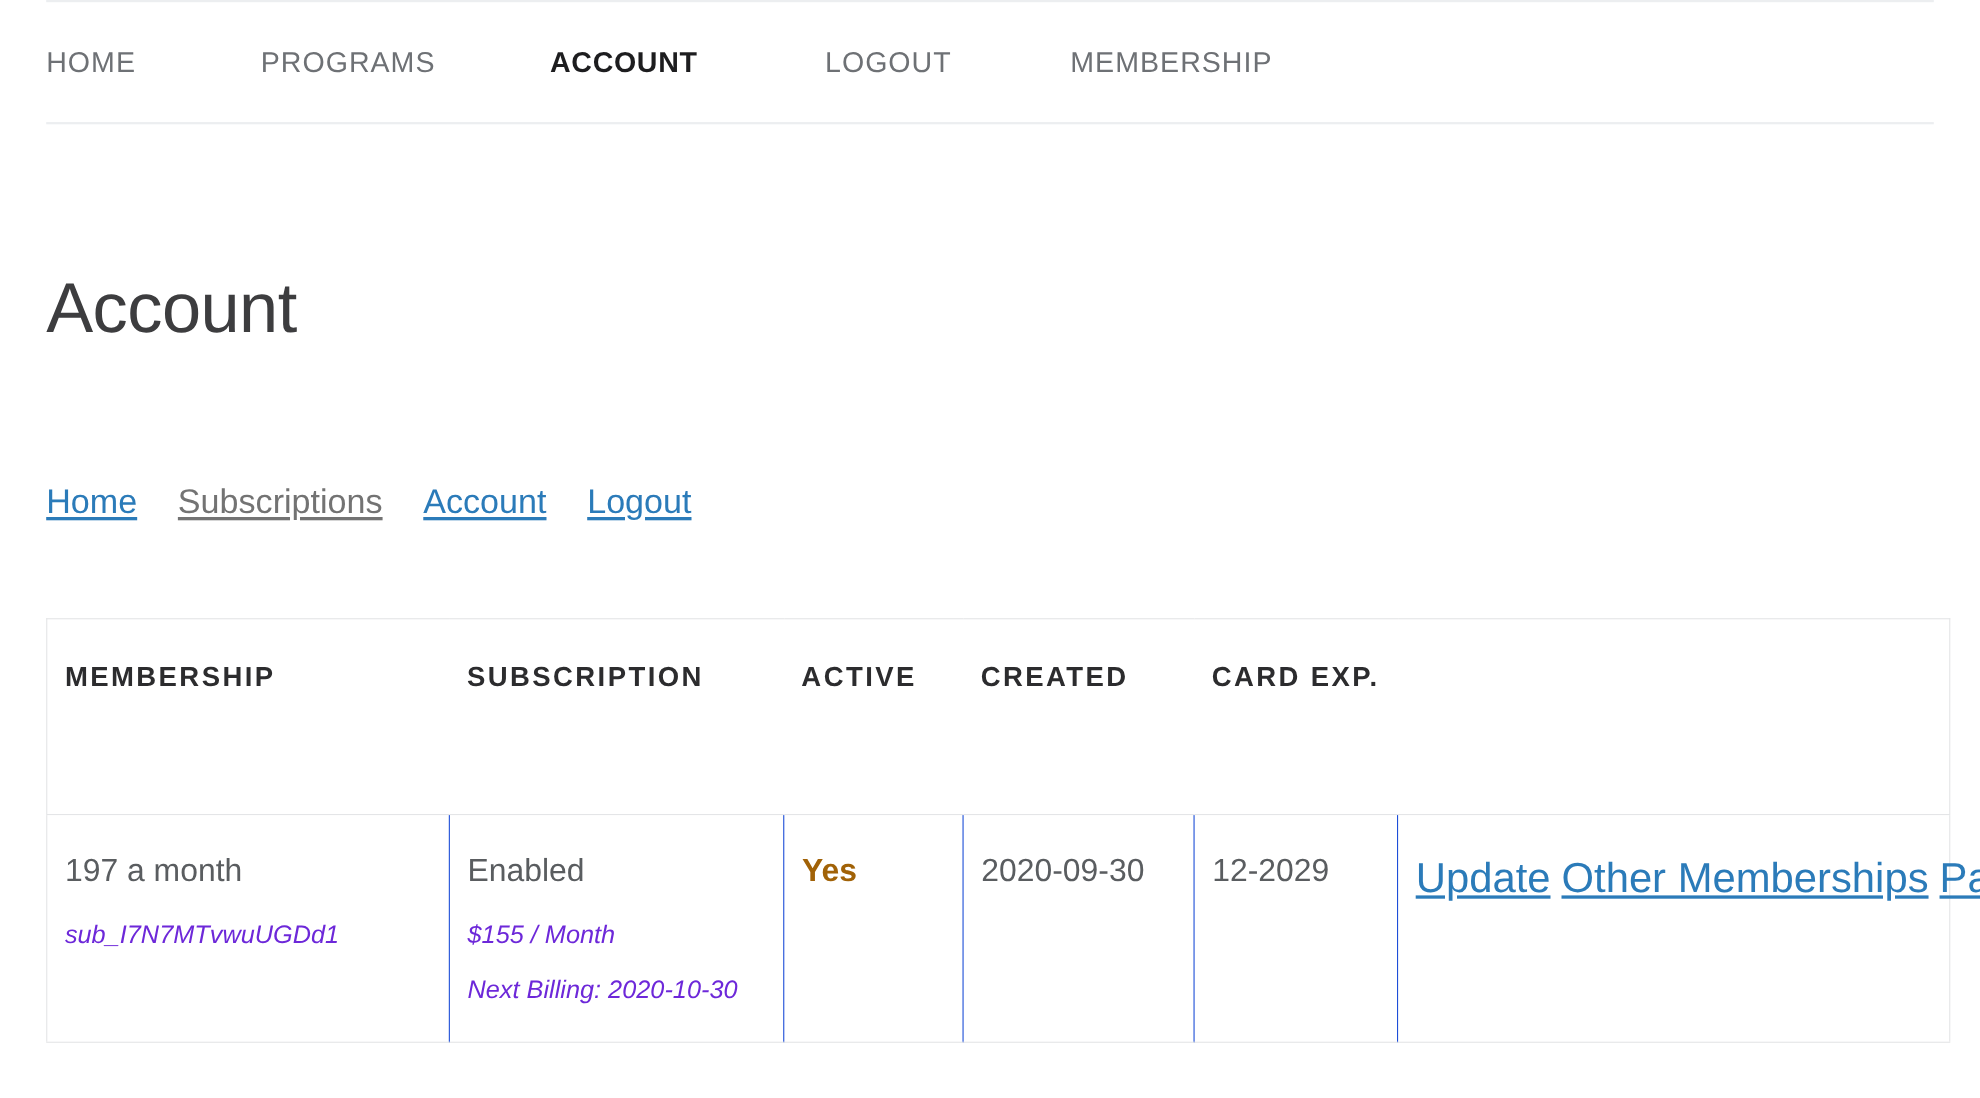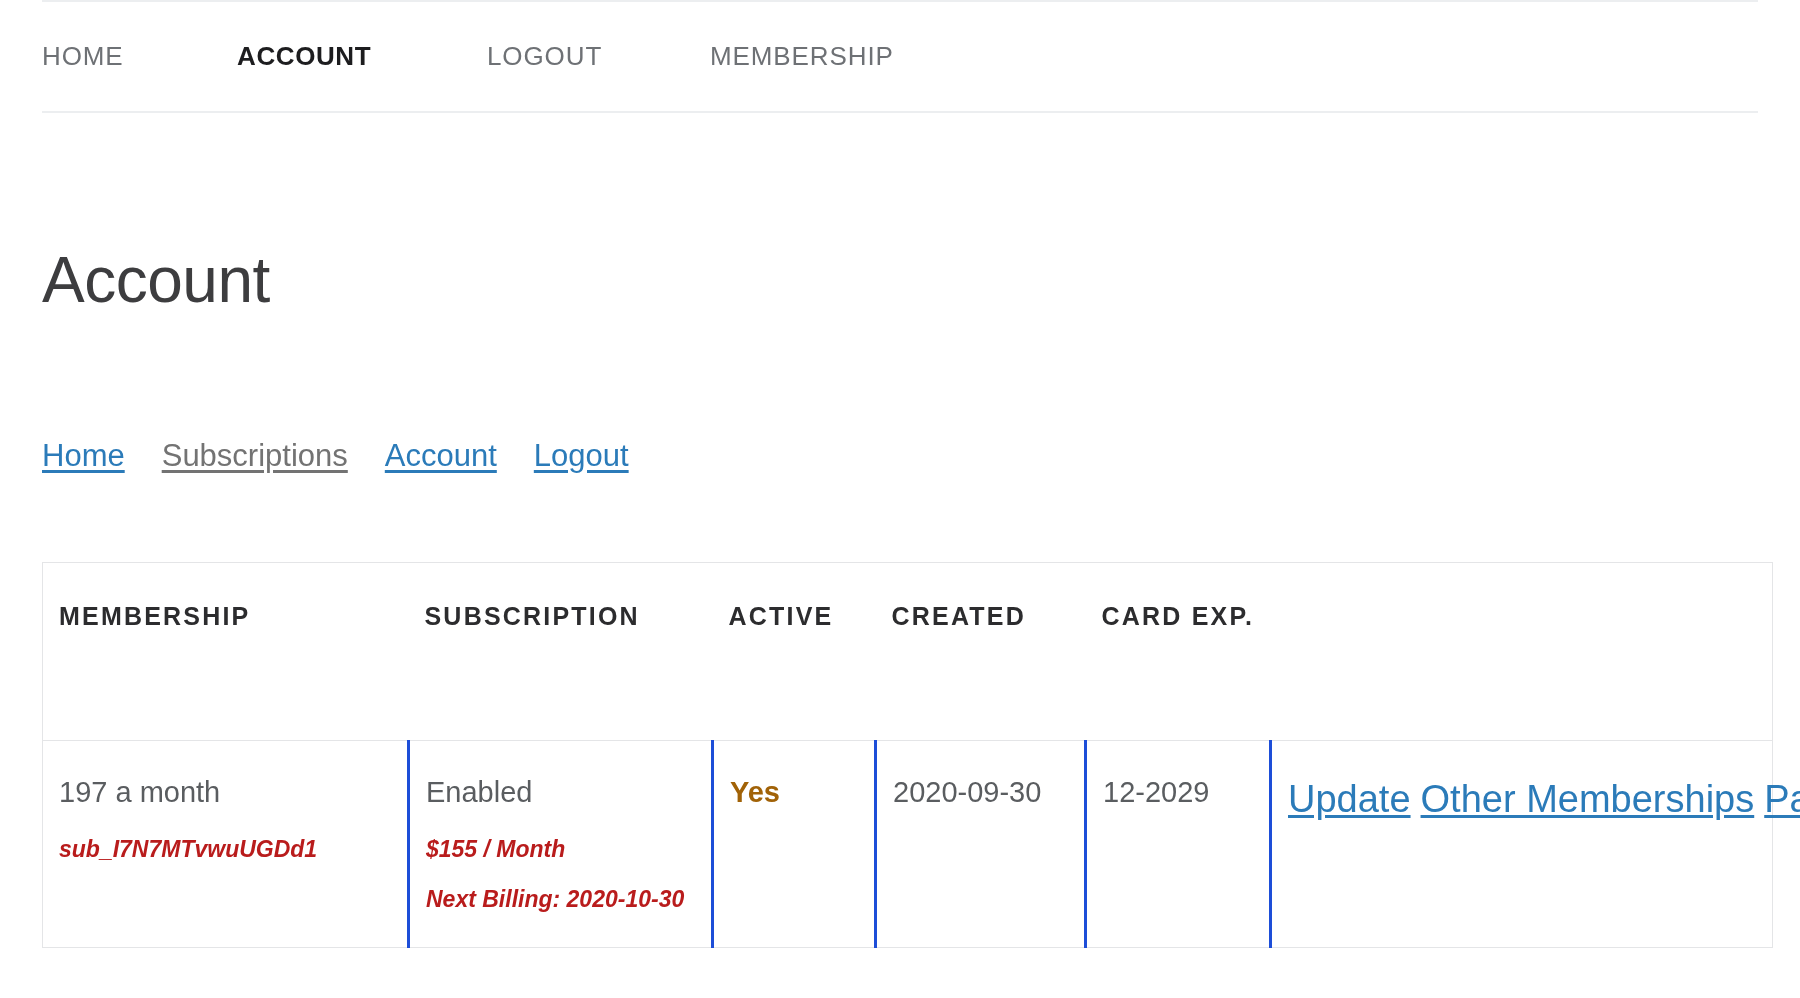--- a/index.html
+++ b/index.html
@@ -98,21 +98,21 @@
     left: 42px;
     top: 562px;
     width: 1730px;
     border-collapse: collapse;
     table-layout: fixed;
     border: 1px solid #e4e5e7;
     background: #fff;
   }
   .sub-table th,
   .sub-table td {
-    border-right: 3px solid #1d4ed8;
+    border-right: 1px solid #1d4ed8;
     border-bottom: 1px solid #e4e5e7;
     text-align: left;
     vertical-align: top;
   }
   .sub-table th:last-child,
   .sub-table td:last-child { border-right: none; }
 
   .sub-table thead th {
     padding: 34px 16px 18px 16px;
     font-size: 25px;
@@ -136,23 +136,23 @@
   .col-subscription { width: 304px; }
   .col-active       { width: 163px; }
   .col-created      { width: 210px; }
   .col-cardexp      { width: 185px; }
   .col-actions      { width: 502px; }
 
   .cell-title { display: block; }
   .cell-meta {
     display: block;
     font-size: 23px;
-    font-weight: bold;
+    font-weight: normal;
     font-style: italic;
-    color: #b91c1c;
+    color: #6d28d9;
     line-height: 1.55;
     margin-top: 16px;
   }
   .cell-meta-line { display: block; }
   .cell-meta-line + .cell-meta-line { margin-top: 14px; }
 
   .active-yes {
     color: #a16207;
     font-weight: bold;
     font-size: 29px;
@@ -168,20 +168,23 @@
   .actions-cell { line-height: 1.65; }
   .actions-cell .action-link { margin-right: 10px; }
 </style>
 </head>
 <body>
 
 <nav class="topnav">
   <ul class="topnav-list">
     <li class="topnav-li nav-pos-0">
       <a class="topnav-item" href="#">HOME</a>
+    </li>
+    <li class="topnav-li nav-pos-1">
+      <a class="topnav-item" href="#">PROGRAMS</a>
     </li>
     <li class="topnav-li nav-pos-2">
       <a class="topnav-item active" href="#">ACCOUNT</a>
     </li>
     <li class="topnav-li nav-pos-3">
       <a class="topnav-item" href="#">LOGOUT</a>
     </li>
     <li class="topnav-li nav-pos-4">
       <a class="topnav-item" href="#">MEMBERSHIP</a>
     </li>

